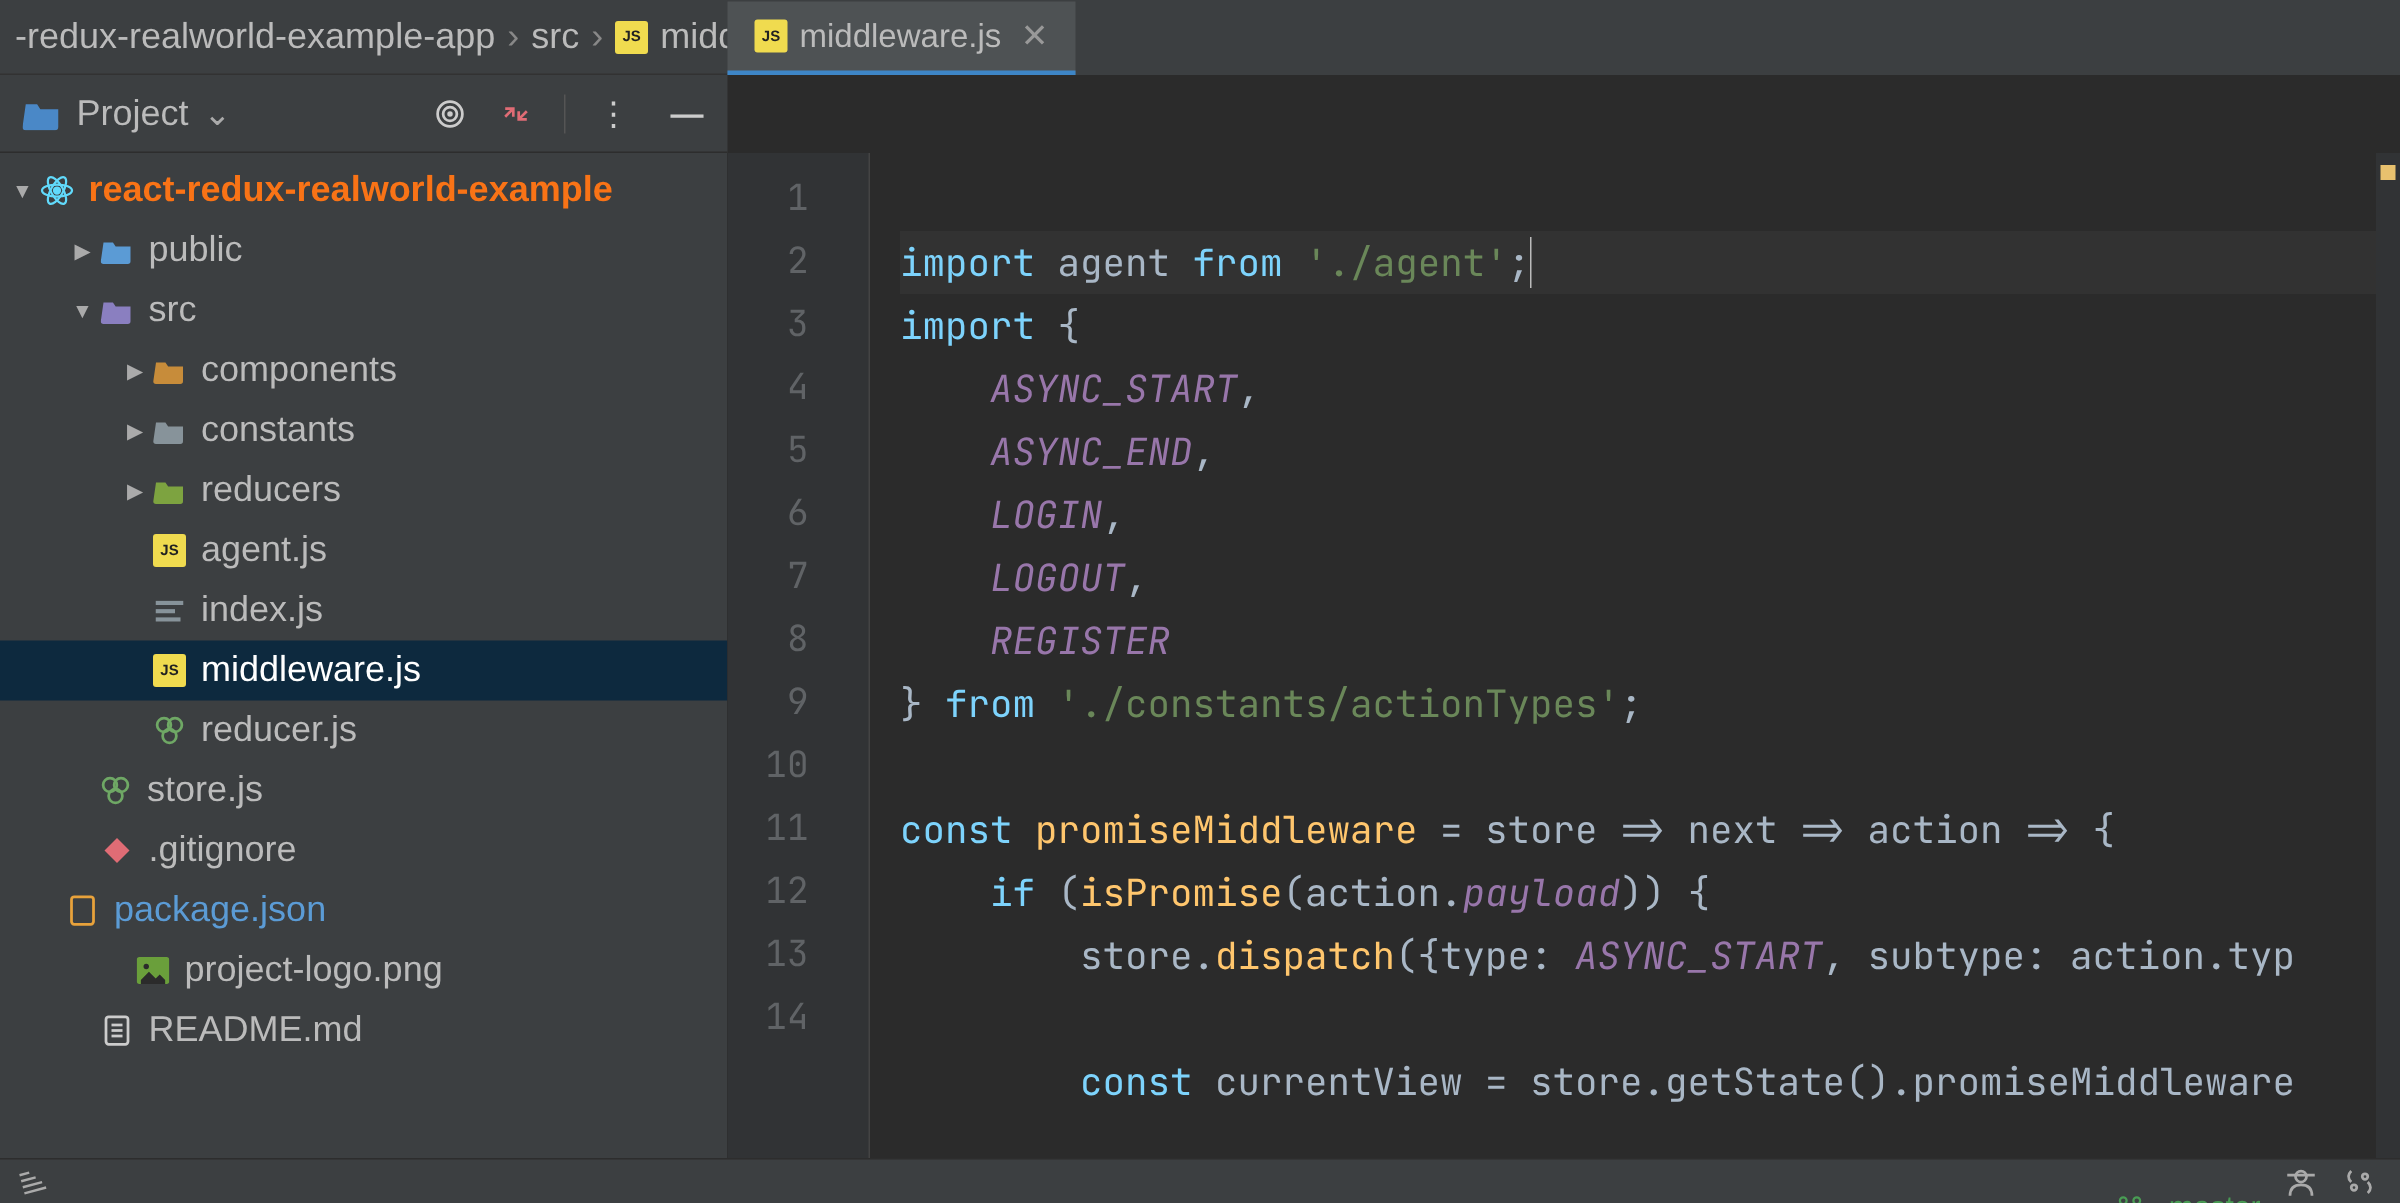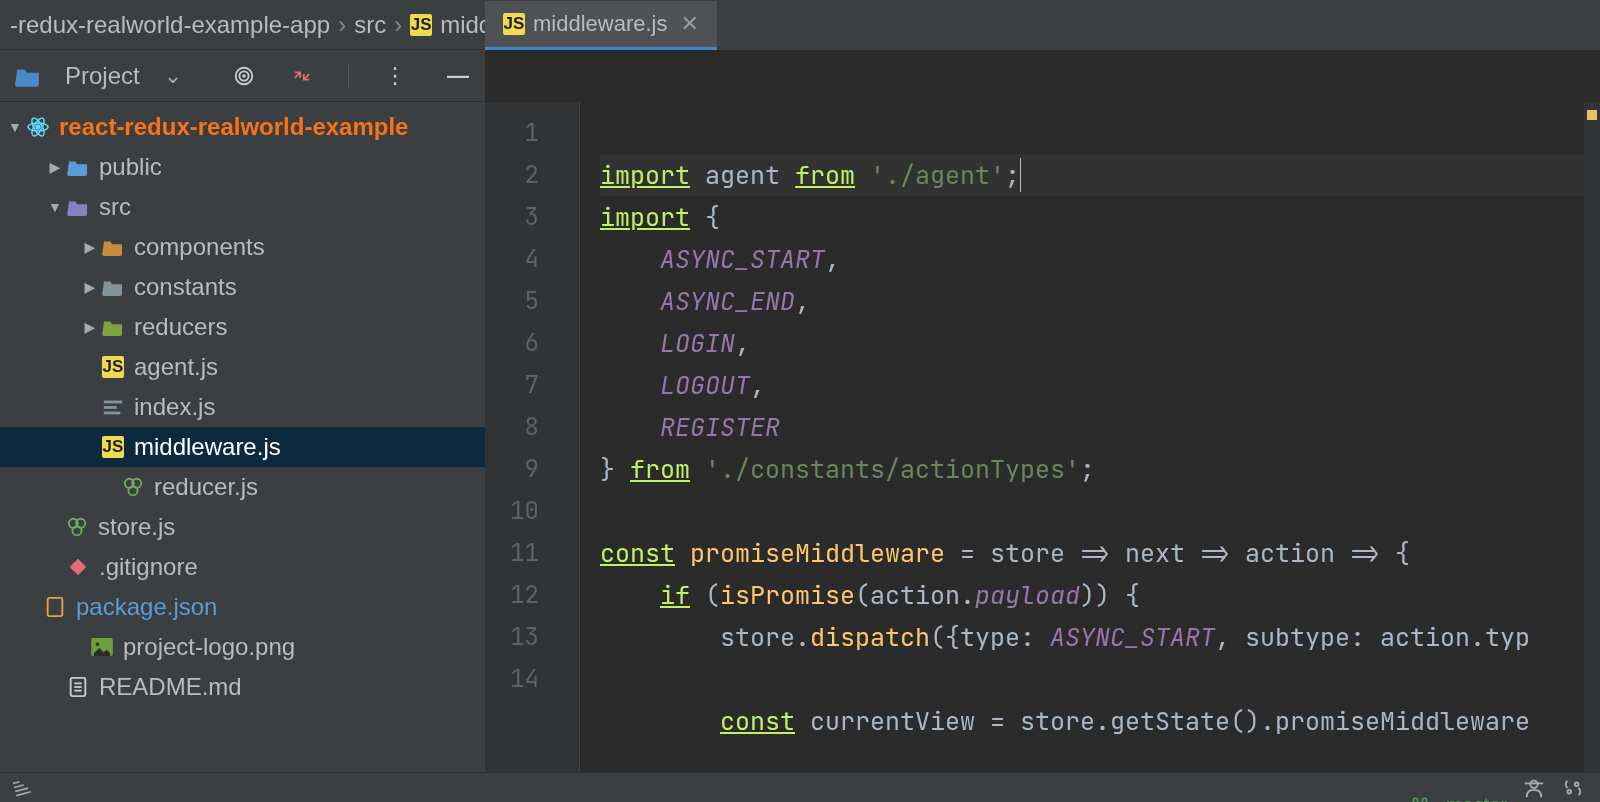--- a/index.html
+++ b/index.html
@@ -26,21 +26,21 @@
   gap: 8px;
   color: #bbb;
   font-size: 24px;
 }
 .breadcrumb .sep { color: #888; }
 .js-icon {
   display: inline-flex;
   width: 22px; height: 22px;
   background: #f0db4f;
   color: #222;
-  font-size: 17px;
+  font-size: 10px;
   font-weight: bold;
   align-items: center;
   justify-content: center;
   border-radius: 2px;
 }
 .run-config {
   margin-left: 40px;
   display: flex;
   align-items: center;
   gap: 8px;
@@ -72,21 +72,21 @@
 .purple-icon { color: #c678dd; }
 .divider { width: 1px; height: 26px; background: #555; }
 
 .project-header {
   height: 52px;
   background: #3c3f41;
   border-bottom: 1px solid #2d2d2d;
   display: flex;
   align-items: center;
   padding: 0 15px;
-  gap: 24px;
+  gap: 10px;
 }
 .project-header .title {
   font-size: 24px;
   color: #bbb;
 }
 .project-header .spacer { flex: 1; }
 
 .main-area {
   display: flex;
   height: calc(100% - 50px - 52px - 30px);
@@ -171,21 +171,21 @@
   flex: 1;
   font-family: "JetBrains Mono", "Consolas", monospace;
   font-size: 25px;
   line-height: 42px;
   padding-top: 10px;
   padding-left: 20px;
   white-space: pre;
   color: #a9b7c6;
 }
 .code .line1 { background: #323232; display: inline-block; width: 100%; }
-.kw { color: #bef264; text-decoration: underline; }
+.kw { color: #7dd3fc; }
 .ident { color: #a9b7c6; }
 .str { color: #6a8759; }
 .const { color: #9876aa; font-style: italic; }
 .fn { color: #ffc66d; }
 .punct { color: #a9b7c6; }
 .cursor { border-right: 1px solid #bbb; }
 .marker-strip {
   width: 16px;
   background: #313335;
 }
@@ -414,21 +414,21 @@
           </span>
           <span>index.js</span>
         </div>
         <div class="tree-row selected" style="padding-left: 80px;">
           <span class="arrow">&nbsp;</span>
           <span class="file-icon">
             <span class="js-icon">JS</span>
           </span>
           <span>middleware.js</span>
         </div>
-        <div class="tree-row" style="padding-left: 100px;">
+        <div class="tree-row" style="padding-left: 80px;">
           <span class="arrow">&nbsp;</span>
           <span class="file-icon">
             <svg width="22" height="22" viewBox="0 0 24 24" fill="none" stroke="#6fa865" stroke-width="2">
               <circle cx="8" cy="8" r="5"></circle>
               <circle cx="16" cy="8" r="5"></circle>
               <circle cx="12" cy="16" r="5"></circle>
             </svg>
           </span>
           <span>reducer.js</span>
         </div>

